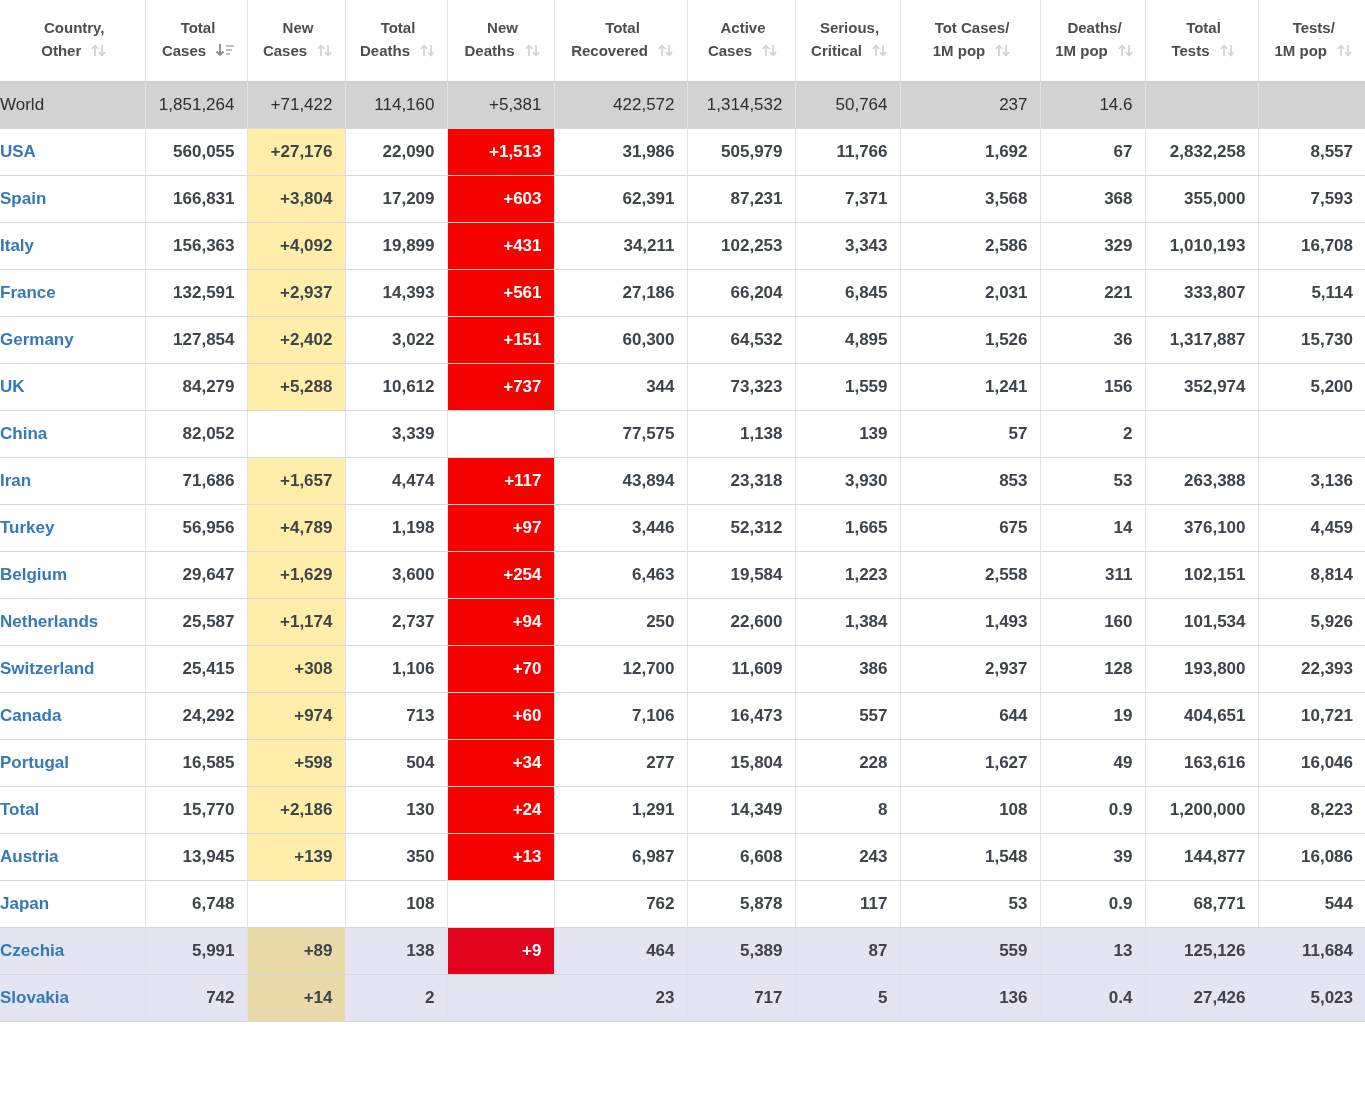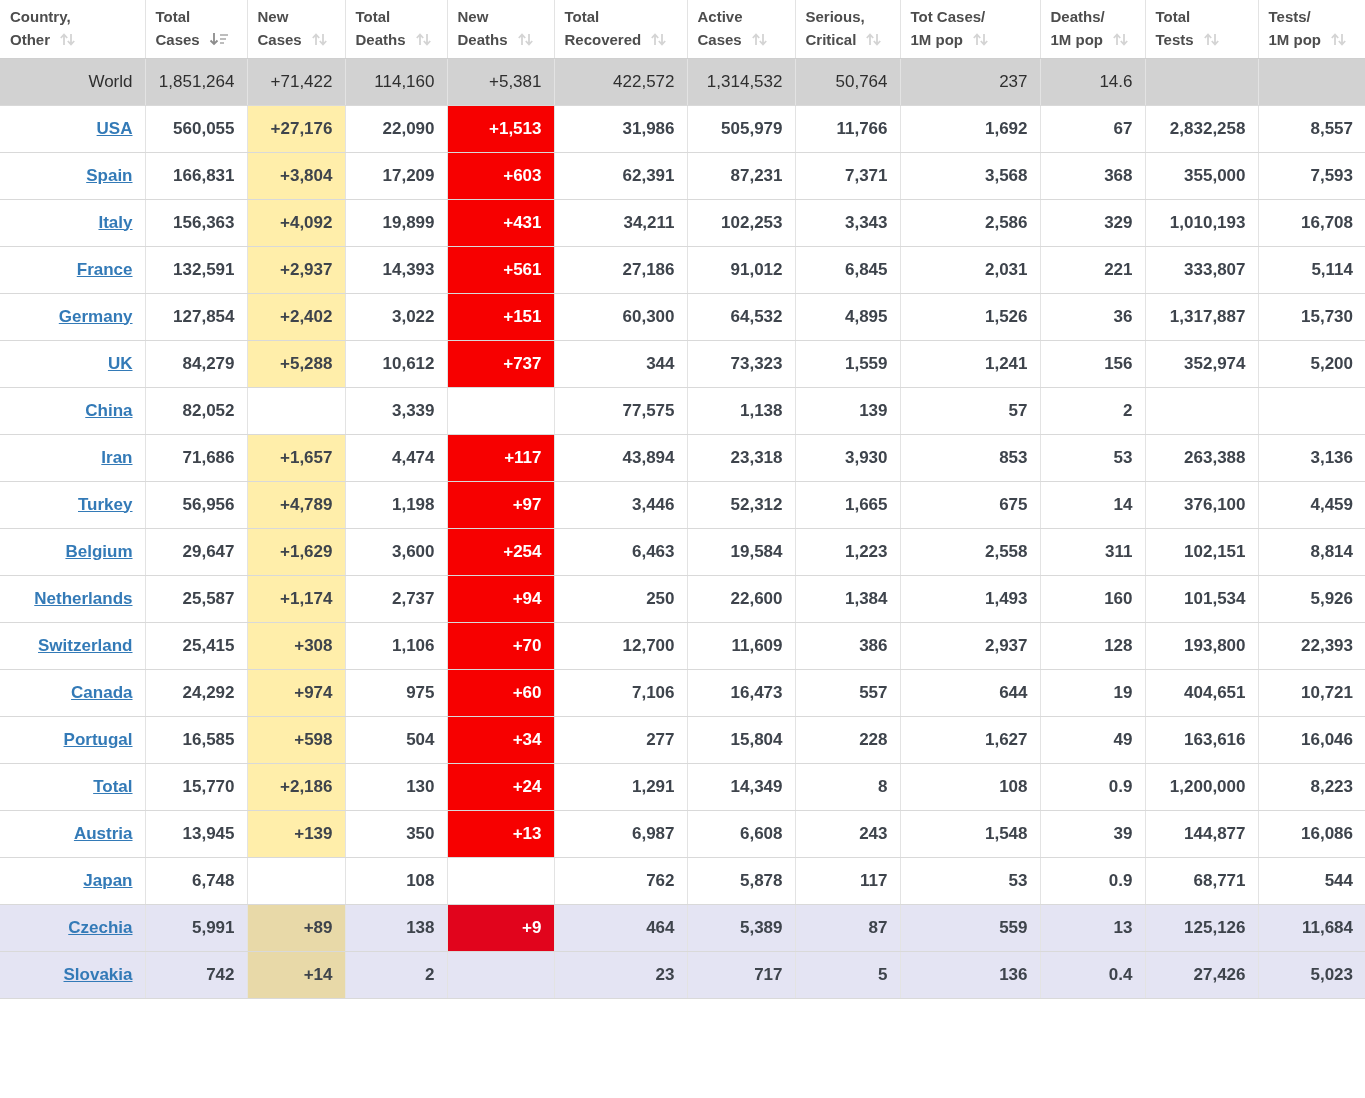--- a/index.html
+++ b/index.html
@@ -8,42 +8,42 @@
     --head-text:#4D4D4D; --border-h:#D9D9D9; --border-v:#E3E3E3;
   }
   html,body{margin:0;padding:0;}
   body{
     width:1365px;height:1098px;overflow:hidden;background:#fff;
     font-family:"Liberation Sans","DejaVu Sans",sans-serif;
   }
   table{border-collapse:collapse;table-layout:fixed;width:1365px;}
   th,td{box-sizing:border-box;overflow:hidden;white-space:nowrap;}
   thead th{
-    height:58px;background:#fff;color:var(--head-text);
-    font-size:15px;font-weight:bold;text-align:left;vertical-align:middle;
+    height:81px;background:#fff;color:var(--head-text);
+    font-size:15px;font-weight:bold;text-align:center;vertical-align:middle;
     padding:4px 6px 6px 10px;line-height:1.55;
     border-right:1px solid var(--border-v);border-bottom:1px solid #CFCFCF;
     cursor:pointer;
   }
   thead th:last-child{border-right:none;}
   tbody td{
     height:47px;font-size:17px;color:var(--text);text-align:right;
     padding:0 12px 0 6px;vertical-align:middle;
     border-right:1px solid var(--border-v);border-bottom:1px solid var(--border-h);
   }
   tbody td:last-child{border-right:none;padding-left:32px;}
-  tbody td.c-name{text-align:right;padding-left:0;}
+  tbody td.c-name{text-align:left;padding-left:0;}
   tr.world td{background:var(--world-bg);font-weight:400;color:#2F2F2F;}
   tr.country td{font-weight:bold;}
   tr.country.hl td{background:var(--hl-row);}
   td.cell-yellow{background:var(--yellow);}
   td.cell-red{background:var(--red);color:#fff !important;}
   tr.hl td.cell-yellow{background:var(--hl-yellow);}
   tr.hl td.cell-red{background:var(--hl-red);color:#fff !important;}
-  a.country-link{color:var(--link);font-weight:bold;text-decoration:underline;cursor:pointer;}
+  a.country-link{color:var(--link);font-weight:bold;cursor:pointer;}
   .sort-ic{display:inline-block;vertical-align:-2px;margin-left:9px;}
 </style>
 </head>
 <body>
 
 <table>
   <colgroup>
     <col style="width:145px">
       <col style="width:102px">
       <col style="width:98px">
@@ -168,21 +168,21 @@
         <td>1,010,193</td>
         <td>16,708</td>
       </tr>
       <tr class="country">
         <td class="c-name"><a class="country-link">France</a></td>
         <td>132,591</td>
         <td class="cell-yellow">+2,937</td>
         <td>14,393</td>
         <td class="cell-red">+561</td>
         <td>27,186</td>
-        <td>91,012</td>
+        <td>66,204</td>
         <td>6,845</td>
         <td>2,031</td>
         <td>221</td>
         <td>333,807</td>
         <td>5,114</td>
       </tr>
       <tr class="country">
         <td class="c-name"><a class="country-link">Germany</a></td>
         <td>127,854</td>
         <td class="cell-yellow">+2,402</td>
@@ -291,21 +291,21 @@
         <td>386</td>
         <td>2,937</td>
         <td>128</td>
         <td>193,800</td>
         <td>22,393</td>
       </tr>
       <tr class="country">
         <td class="c-name"><a class="country-link">Canada</a></td>
         <td>24,292</td>
         <td class="cell-yellow">+974</td>
-        <td>975</td>
+        <td>713</td>
         <td class="cell-red">+60</td>
         <td>7,106</td>
         <td>16,473</td>
         <td>557</td>
         <td>644</td>
         <td>19</td>
         <td>404,651</td>
         <td>10,721</td>
       </tr>
       <tr class="country">

